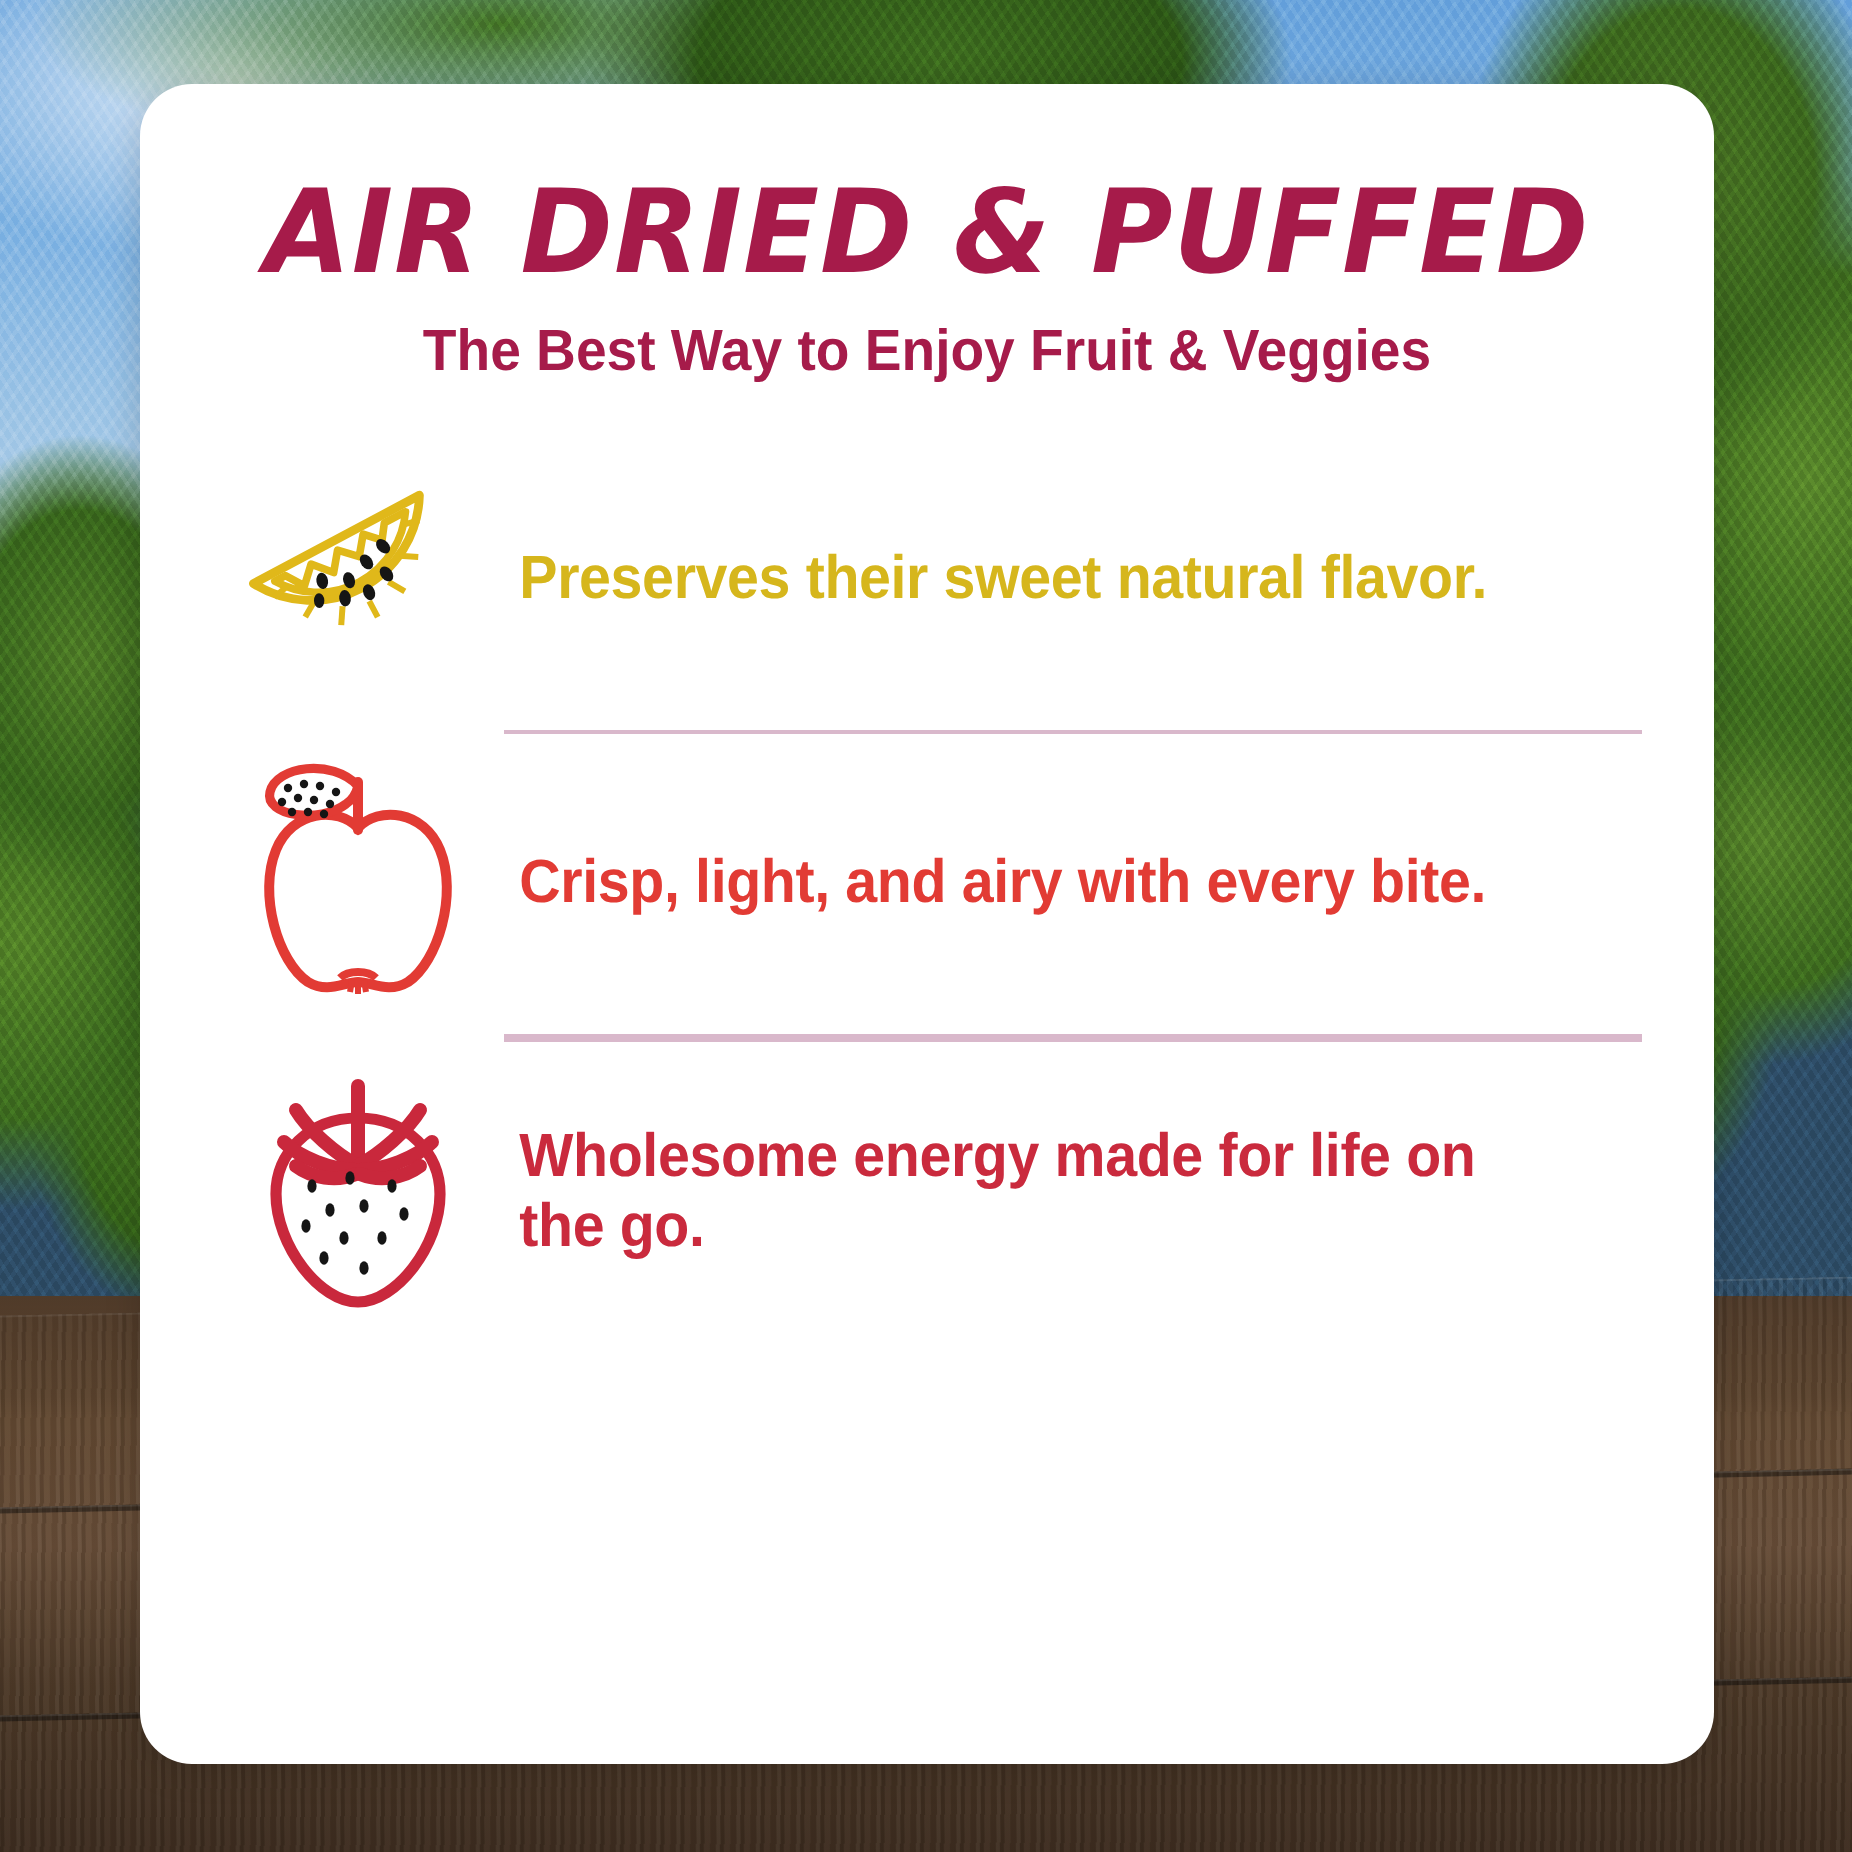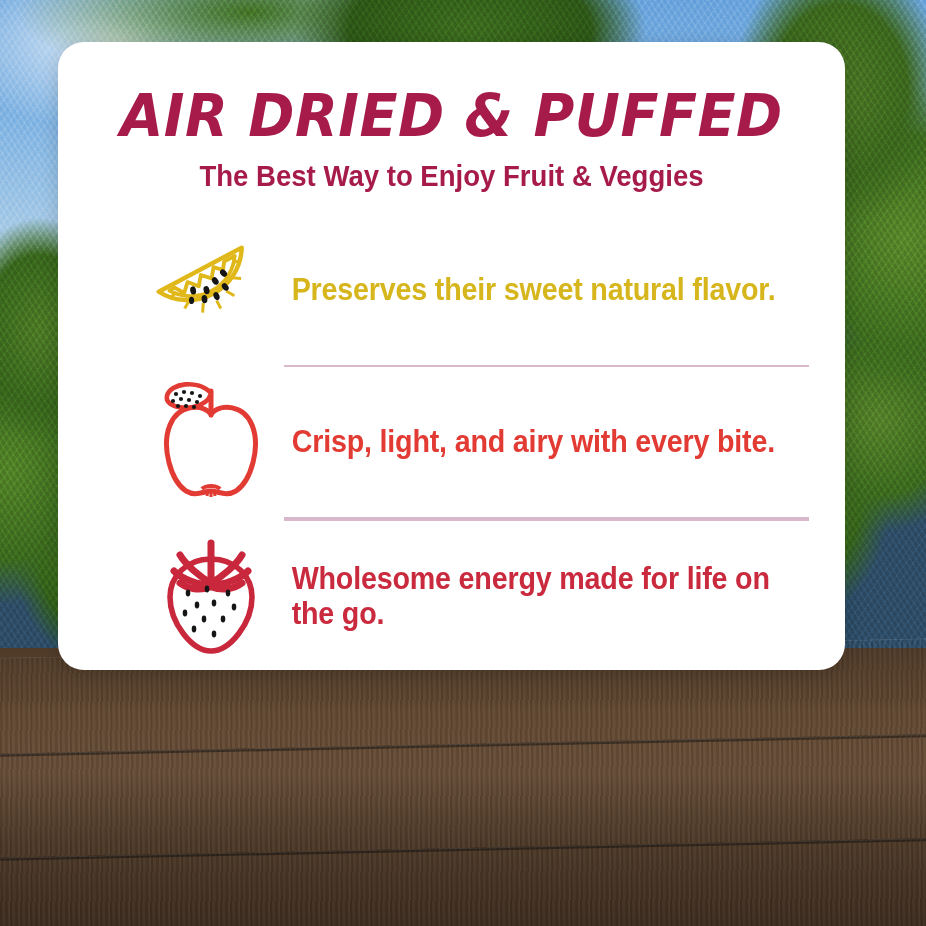--- a/index.html
+++ b/index.html
@@ -81,24 +81,24 @@
   .bg-wood .plank.p3 { top: 200px;height: 110px; transform: rotate(-1.2deg); }
   .bg-wood:after {
     content: "";
     position: absolute; inset: 0;
     background: linear-gradient(180deg, rgba(0,0,0,0.28) 0%, rgba(0,0,0,0) 22%, rgba(0,0,0,0.18) 100%);
   }
 
   
   #card {
     position: absolute;
-    left: 58px;
+    left: 70px;
     top: 42px;
     width: 787px;
-    height: 628px;
+    height: 840px;
     background: #ffffff;
     border-radius: 26px;
     box-shadow: 0 3px 18px rgba(0,0,0,0.16);
     overflow: hidden;
   }
 
   .headline {
     margin: 0;
     padding: 45px 30px 0 30px;
     text-align: center;
@@ -118,21 +118,20 @@
     font-family: "Liberation Sans", sans-serif;
     font-weight: bold;
     font-size: 29px;
     line-height: 1.1;
     color: #A61B4A;
     transform: scaleX(0.95);
   }
 
   .rows {
     margin-top: 22px;
-    padding-left: 44px;
   }
   .row {
     display: flex;
     align-items: center;
     min-height: 150px;
     padding: 0 36px 0 34px;
   }
   .row-icon {
     width: 150px;
     flex: 0 0 150px;

